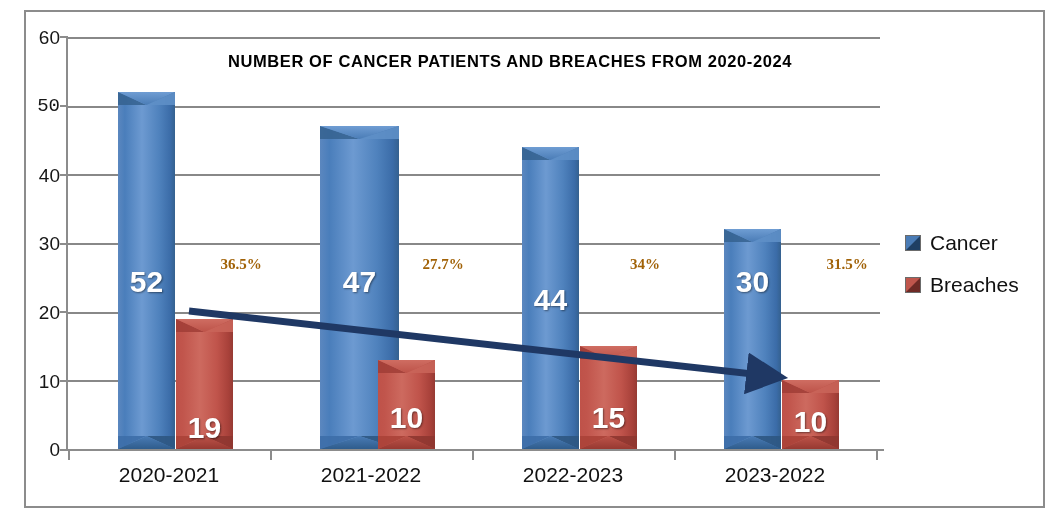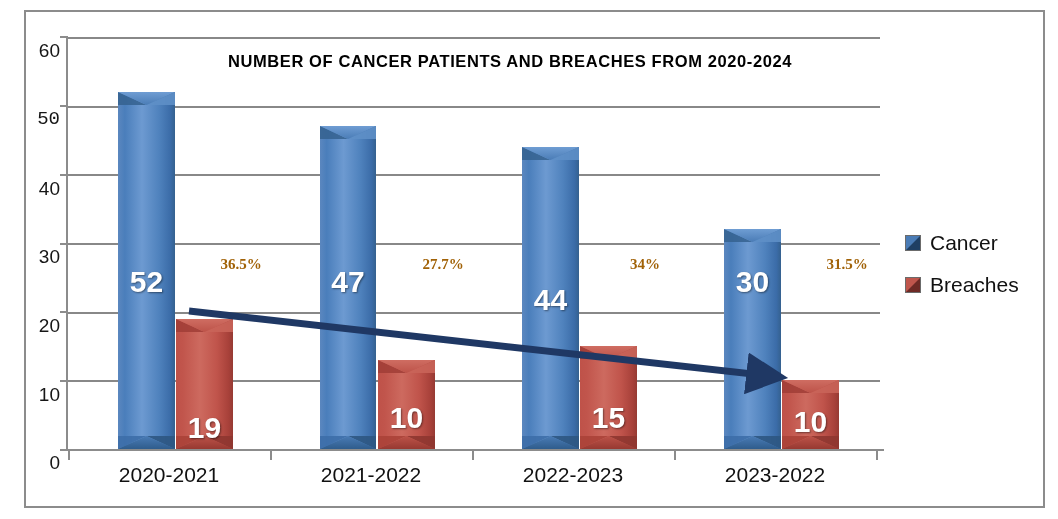--- a/index.html
+++ b/index.html
@@ -73,21 +73,20 @@
     color: #1a1a1a;
     font-family: "Liberation Sans", sans-serif;
   }
 
   #y-axis-labels {
     position: absolute;
     left: 10px;
     top: 0;
     width: 50px;
     height: 365px;
-    margin-top: 13px;
   }
   #y-axis-labels .y-label {
     position: absolute;
     right: 0;
     left: auto;
     width: 46px;
     text-align: right;
     font-size: 19px;
     line-height: 19px;
     color: #161616;
@@ -369,21 +368,21 @@
       <div class="cap-right"></div>
       <div class="cap-mid"></div>
       <div class="foot-left"></div>
       <div class="foot-right"></div>
       <div class="foot-mid"></div>
       <div class="bar-value" style="top:74px;margin-top:18px;">19</div>
     </div>
 
     <div class="pct-label" style="left:118px; top:219px;">36.5%</div>
 
-    <div class="bar bar-cancer" style="left:252px; width:56px; top:89px; height:323px;">
+    <div class="bar bar-cancer" style="left:252px; width:79px; top:89px; height:323px;">
       <div class="body"></div>
       <div class="cap-left"></div>
       <div class="cap-right"></div>
       <div class="cap-mid"></div>
       <div class="foot-left"></div>
       <div class="foot-right"></div>
       <div class="foot-mid"></div>
       <div class="bar-value" style="top:139px;">47</div>
     </div>
 

